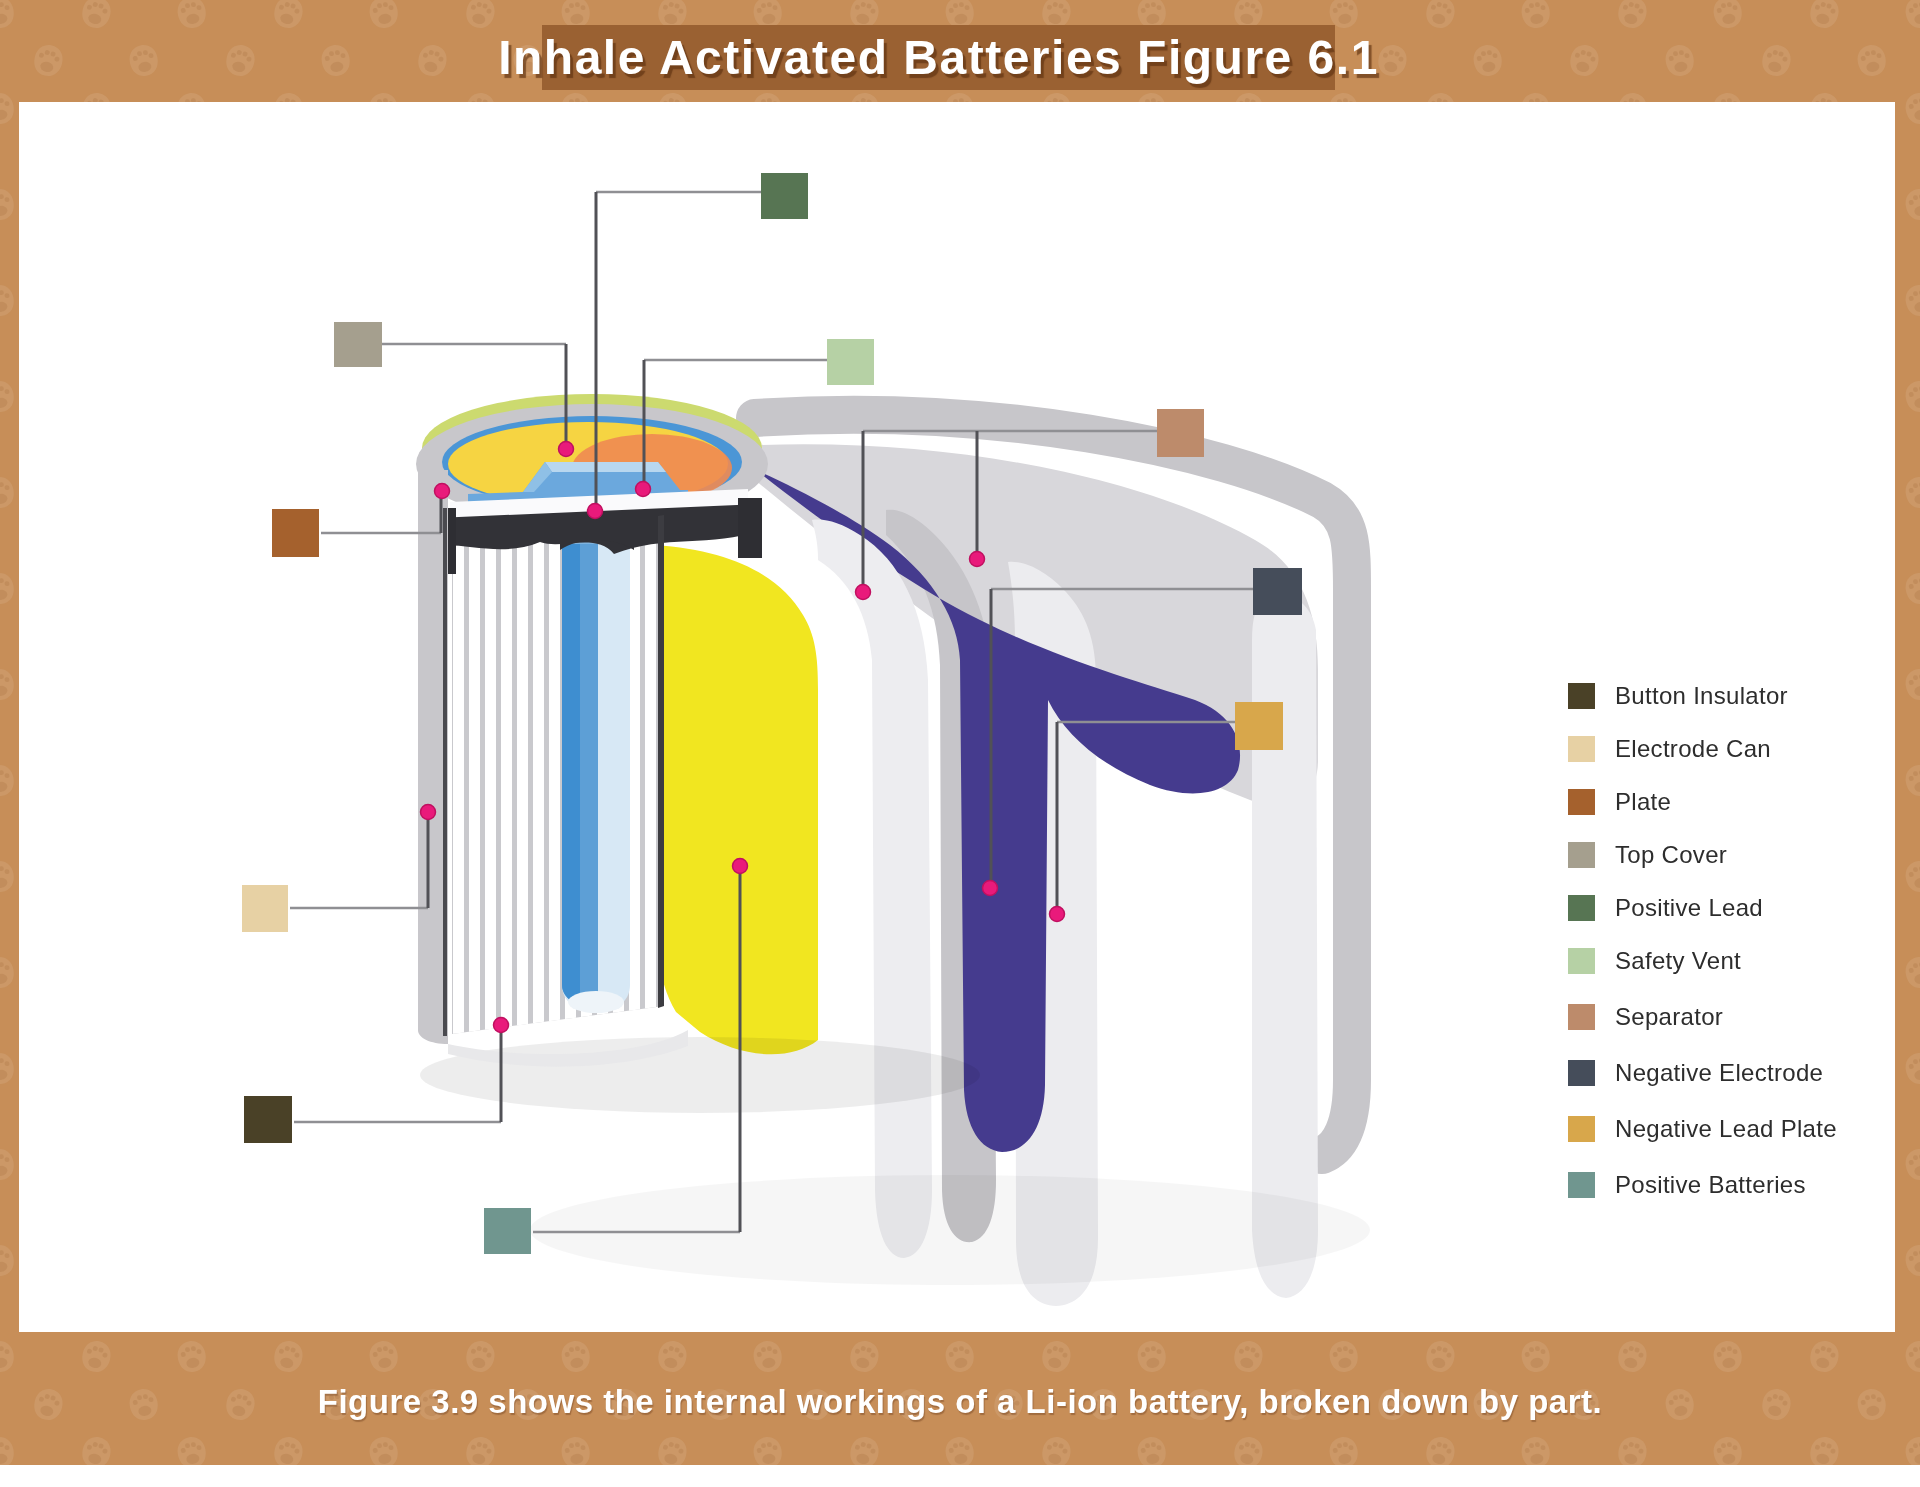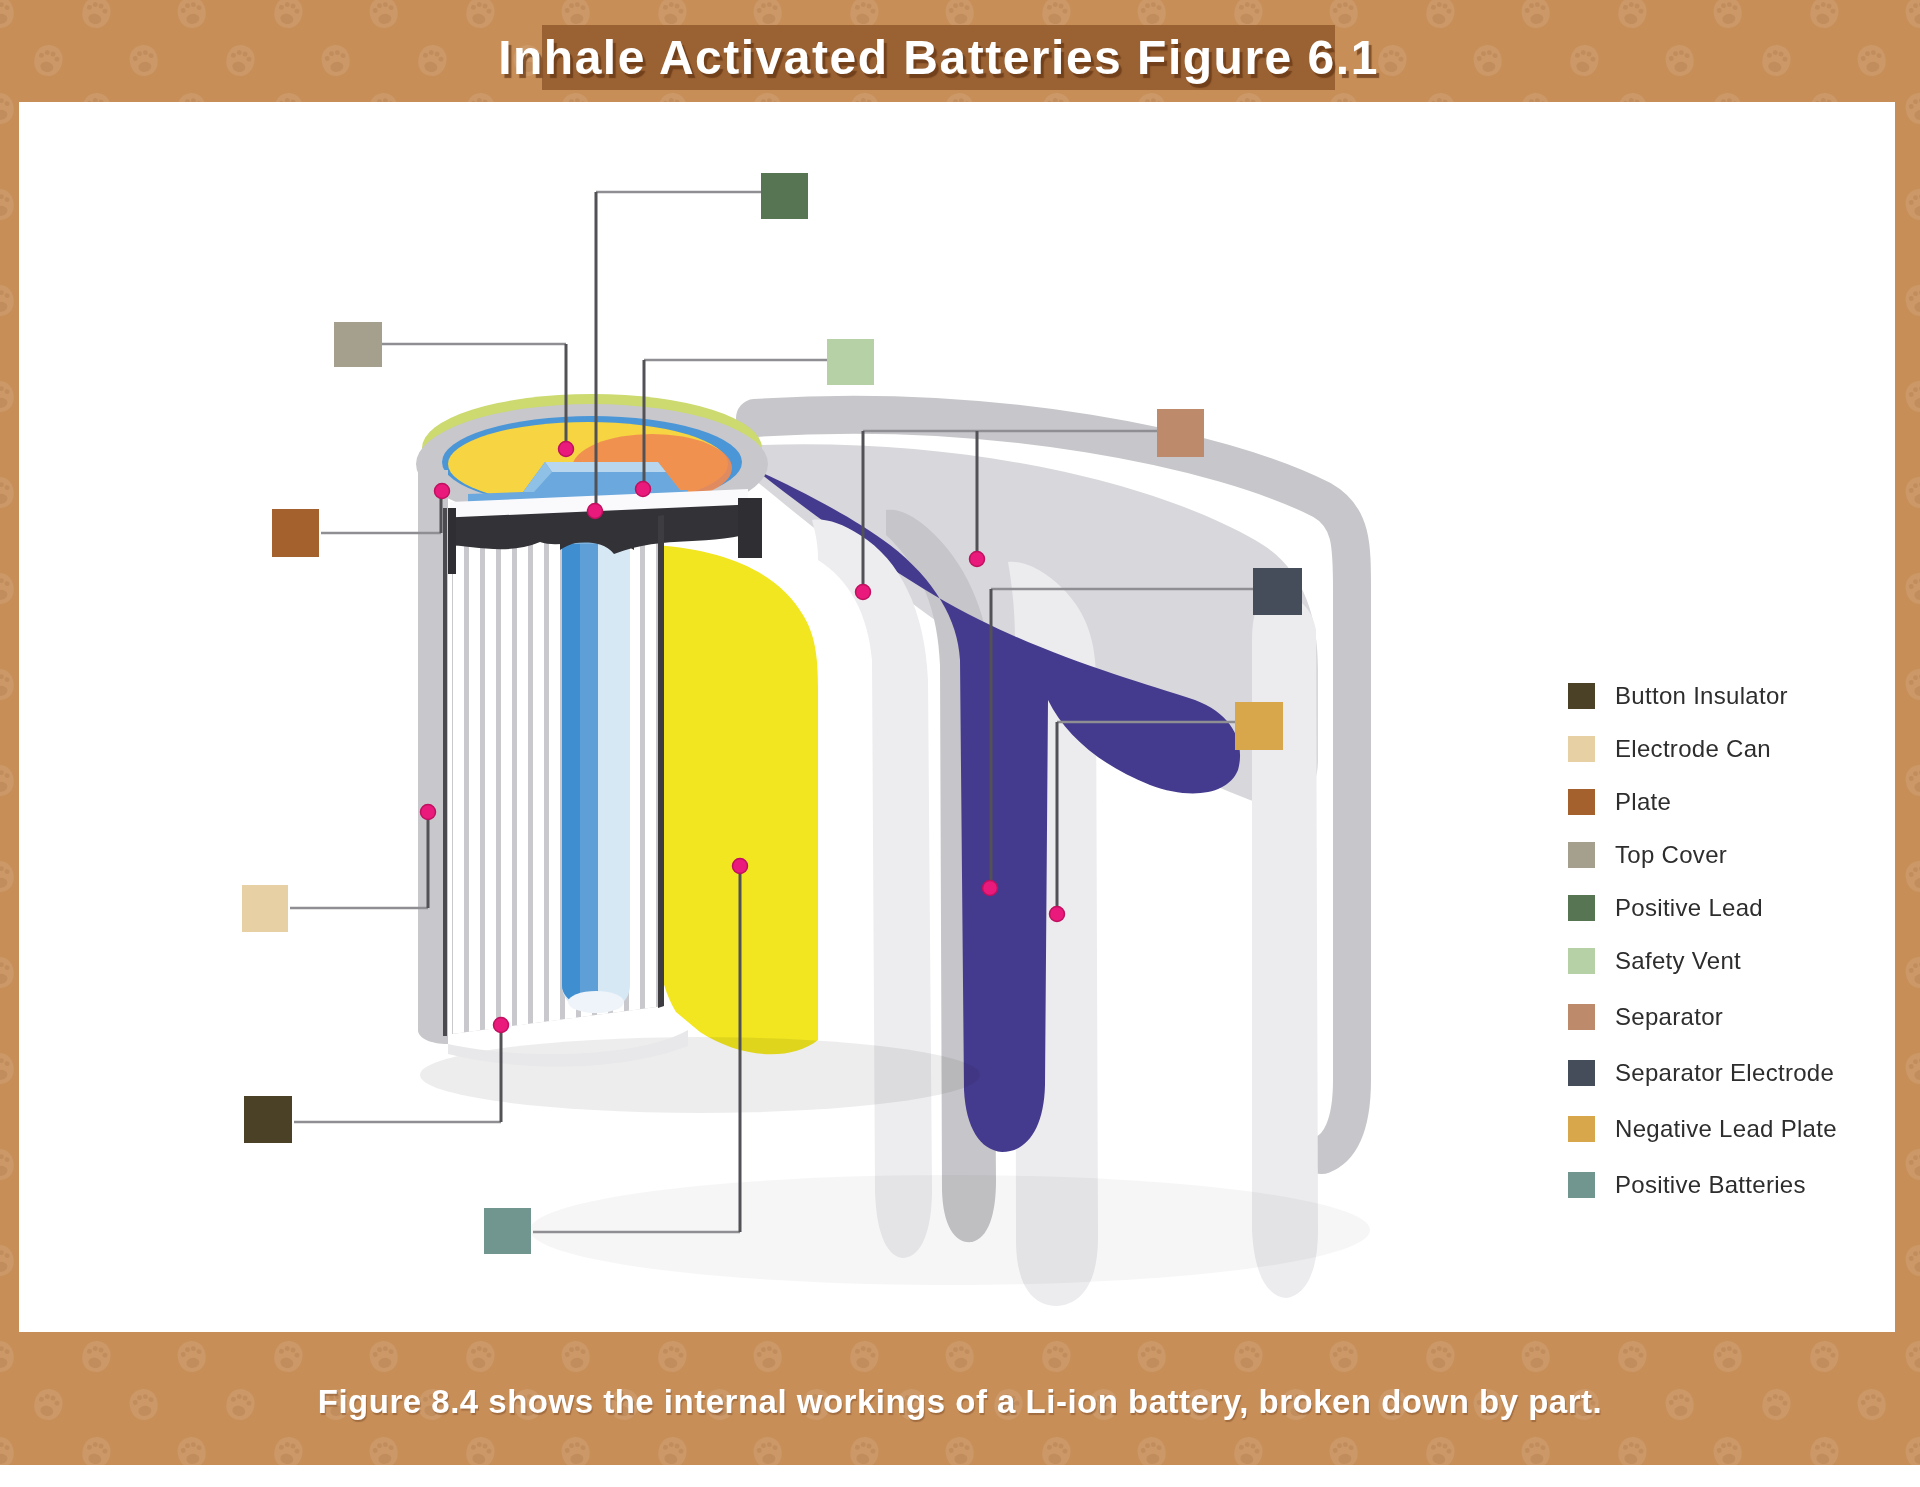--- a/index.html
+++ b/index.html
@@ -2058,26 +2058,26 @@
       <div class="legend-row gap wide">
         <div class="legend-swatch" style="background: rgb(182, 209, 165);"></div>
         <div class="legend-label">Safety Vent</div>
       </div>
       <div class="legend-row wide">
         <div class="legend-swatch" style="background: rgb(189, 139, 107);"></div>
         <div class="legend-label">Separator</div>
       </div>
       <div class="legend-row wide">
         <div class="legend-swatch" style="background: rgb(69, 77, 90);"></div>
-        <div class="legend-label">Separator Electrode</div>
+        <div class="legend-label">Negative Electrode</div>
       </div>
       <div class="legend-row wide">
         <div class="legend-swatch" style="background: rgb(216, 167, 75);"></div>
         <div class="legend-label">Negative Lead Plate</div>
       </div>
       <div class="legend-row wide">
         <div class="legend-swatch" style="background: rgb(112, 150, 143);"></div>
         <div class="legend-label">Positive Batteries</div>
       </div>
     </div>
 
-  <div class="caption">Figure 8.4 shows the internal workings of a Li-ion battery, broken down by part.</div>
+  <div class="caption">Figure 3.9 shows the internal workings of a Li-ion battery, broken down by part.</div>
 </div>
 
 </body></html>

